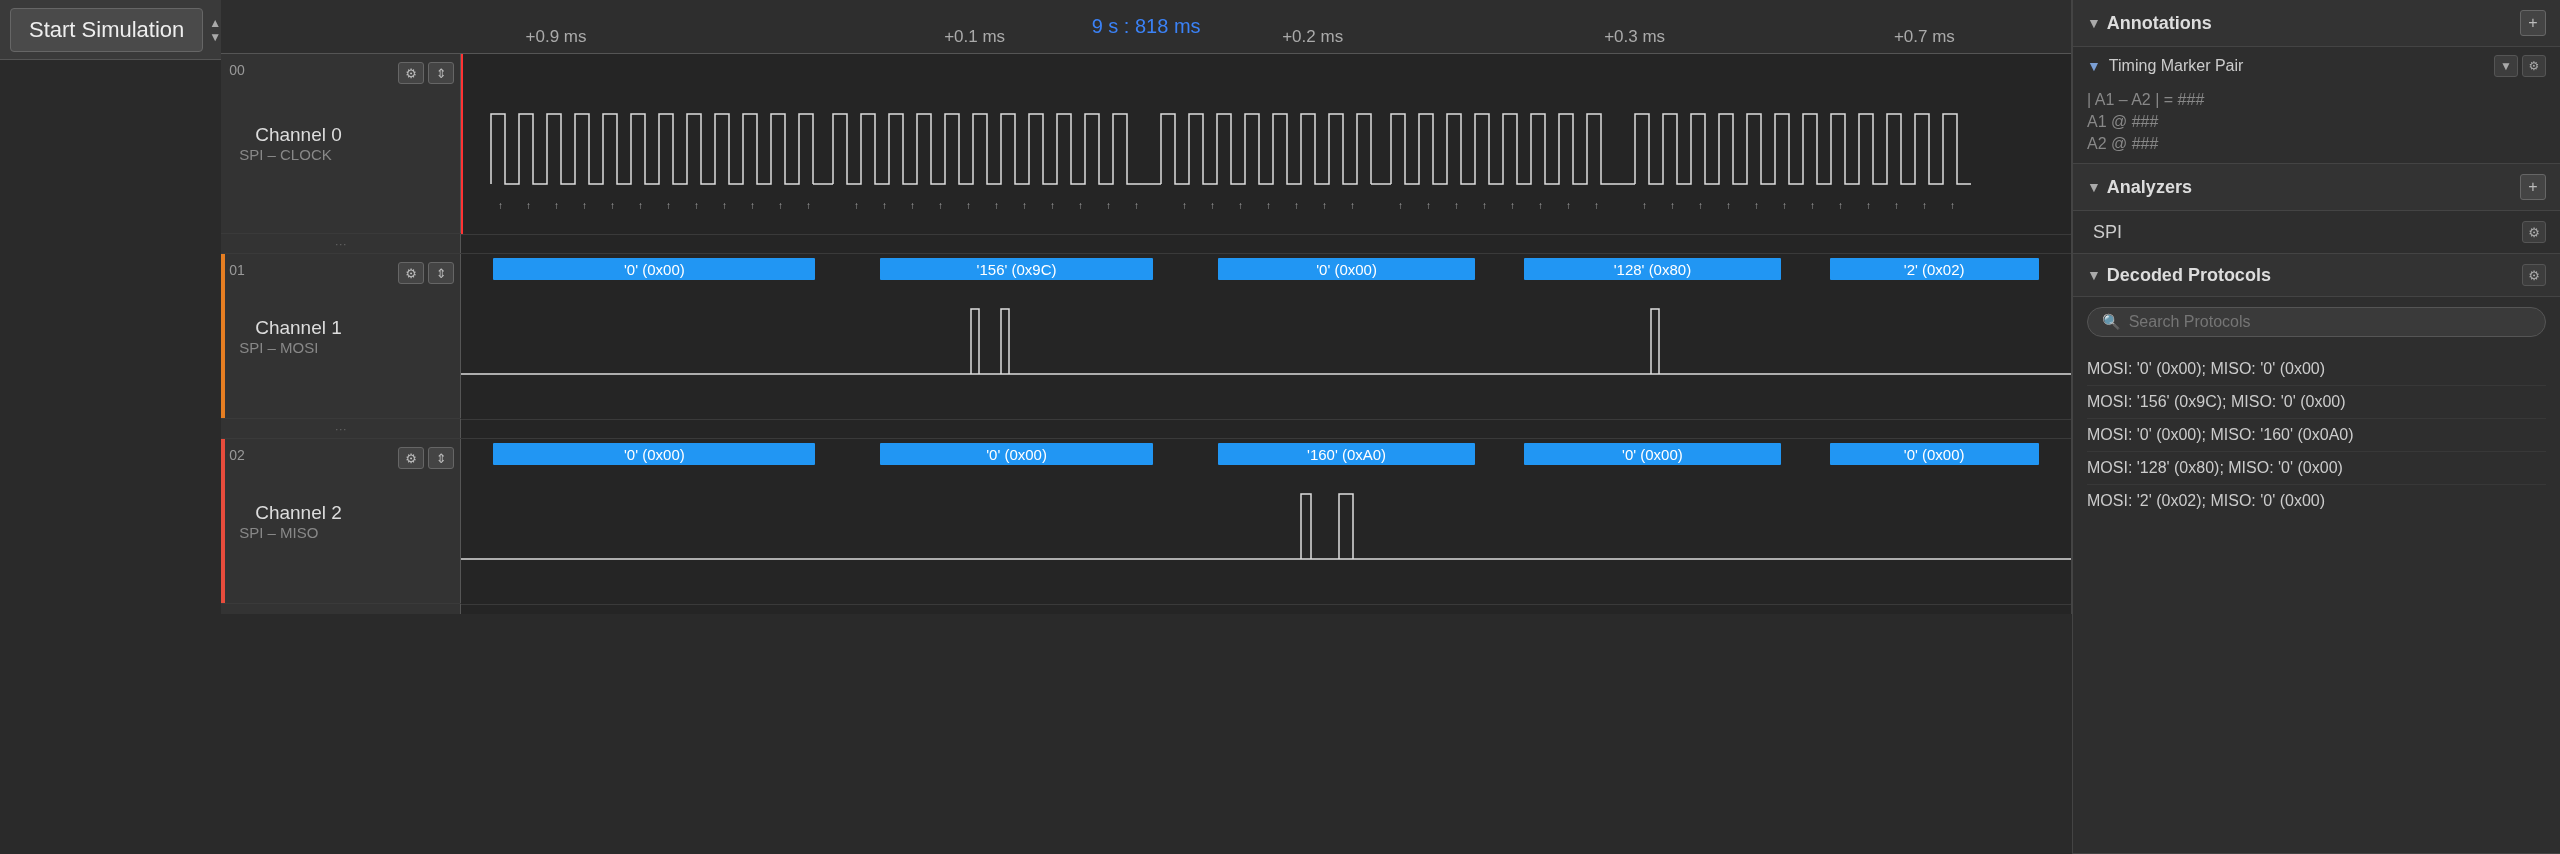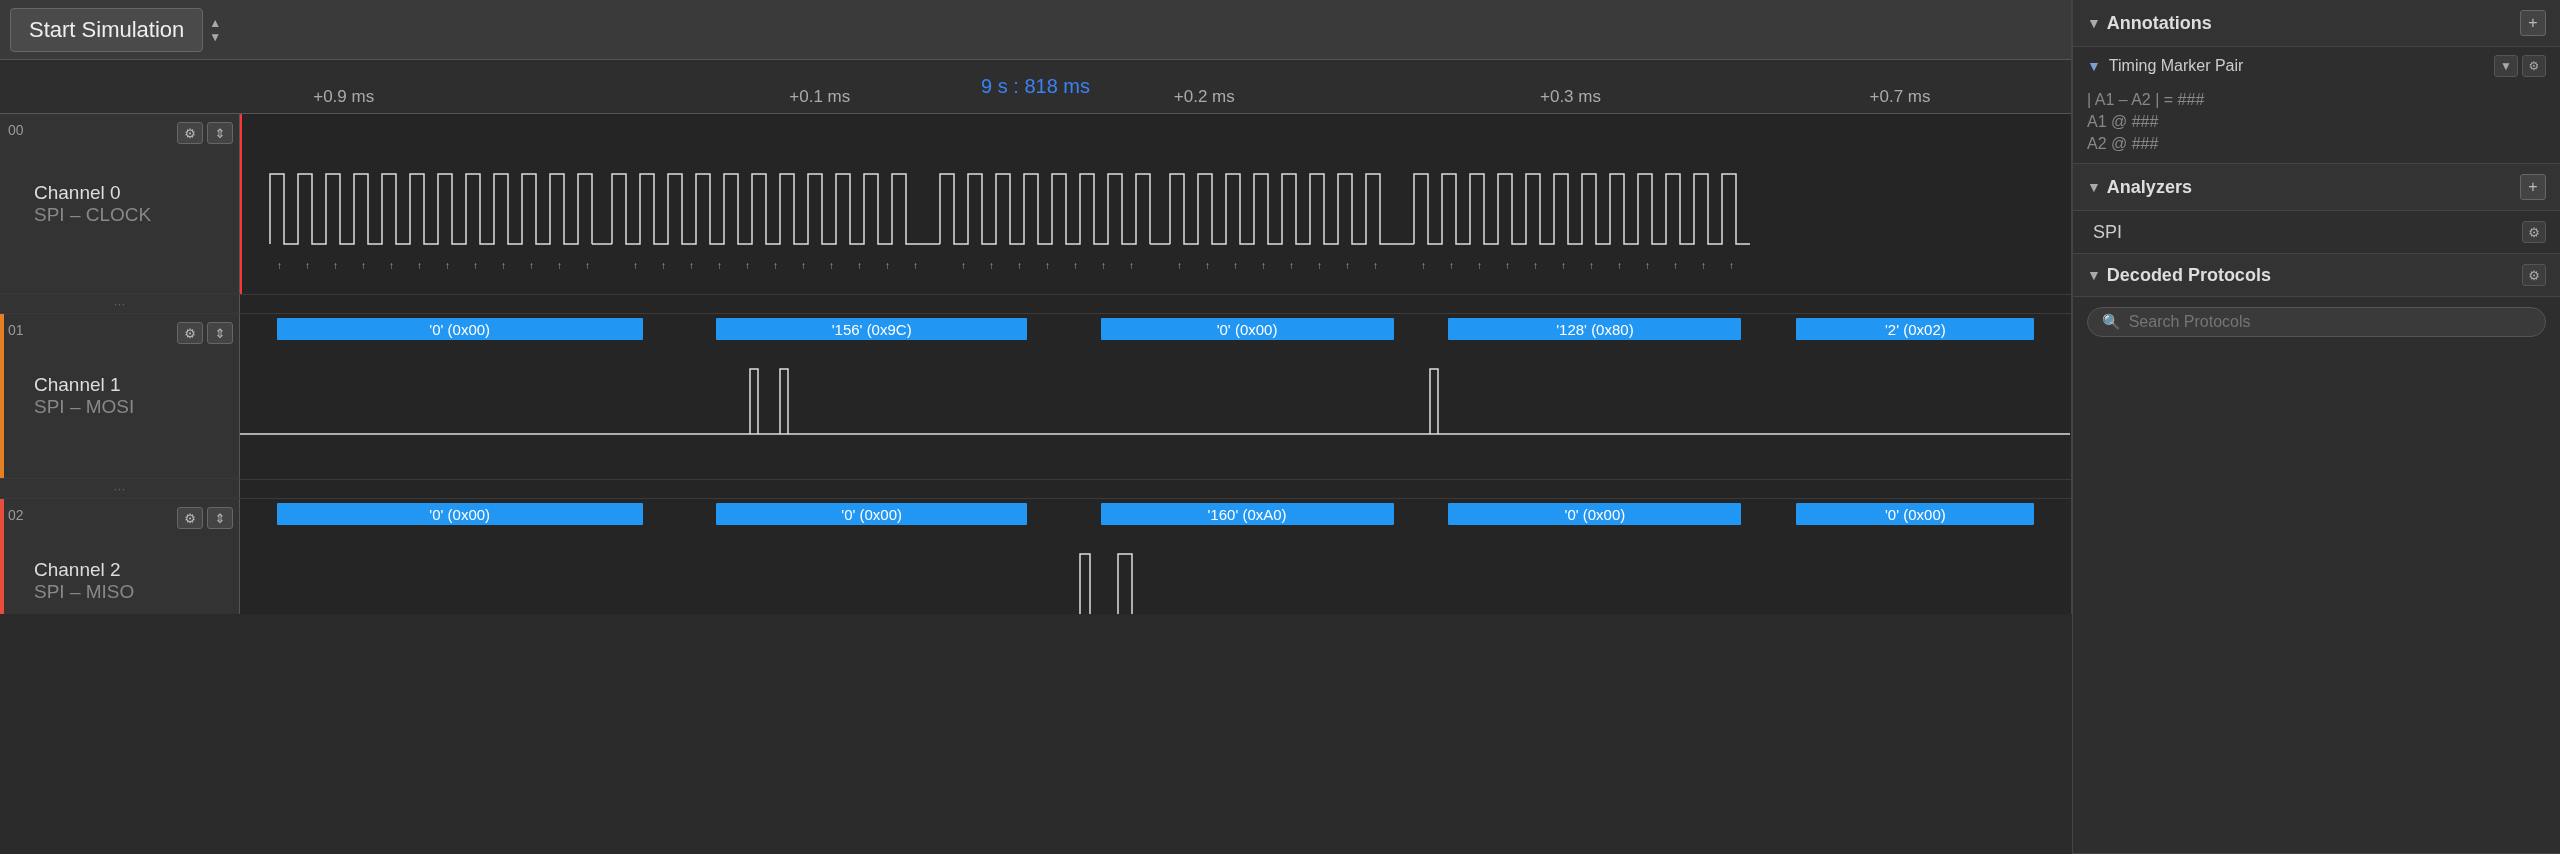--- a/index.html
+++ b/index.html
@@ -11,21 +11,21 @@
       color: #ccc;
       overflow: hidden;
       display: flex;
     }
 
     
     .left-panel {
       width: 2072px;
       height: 614px;
       display: flex;
-      flex-direction: column;
+      flex-direction: row;
       border-right: 1px solid #444;
     }
 
     
     .toolbar {
       height: 60px;
       background: #3a3a3a;
       display: flex;
       align-items: center;
       border-bottom: 1px solid #555;
@@ -143,23 +143,23 @@
     }
 
     .channel-name {
       font-size: 19px;
       color: #ddd;
       font-weight: 500;
       margin-left: 24px;
     }
 
     .channel-sub {
-      font-size: 19px;
+      font-size: 15px;
       color: #888;
-      margin-left: 24px;
+      margin-left: 8px;
     }
 
     .channel-icons {
       position: absolute;
       top: 8px;
       right: 6px;
       display: flex;
       gap: 4px;
     }
 
@@ -667,15 +667,22 @@
       <span class="section-icon">▼</span>
       <span class="section-title">Decoded Protocols</span>
       <div class="gear-btn">⚙</div>
     </div>
 
     <div class="search-box">
       <span class="search-icon">🔍</span>
       <input class="search-input" type="text" placeholder="Search Protocols" style="">
     </div>
 
+    <div class="protocol-list">
+      <div class="protocol-item">MOSI: '0' (0x00);  MISO: '0' (0x00)</div>
+      <div class="protocol-item">MOSI: '156' (0x9C);  MISO: '0' (0x00)</div>
+      <div class="protocol-item">MOSI: '0' (0x00);  MISO: '160' (0x0A0)</div>
+      <div class="protocol-item">MOSI: '128' (0x80);  MISO: '0' (0x00)</div>
+      <div class="protocol-item">MOSI: '2' (0x02);  MISO: '0' (0x00)</div>
+    </div>
   </div>
 
 </div>
 
 </body></html>

